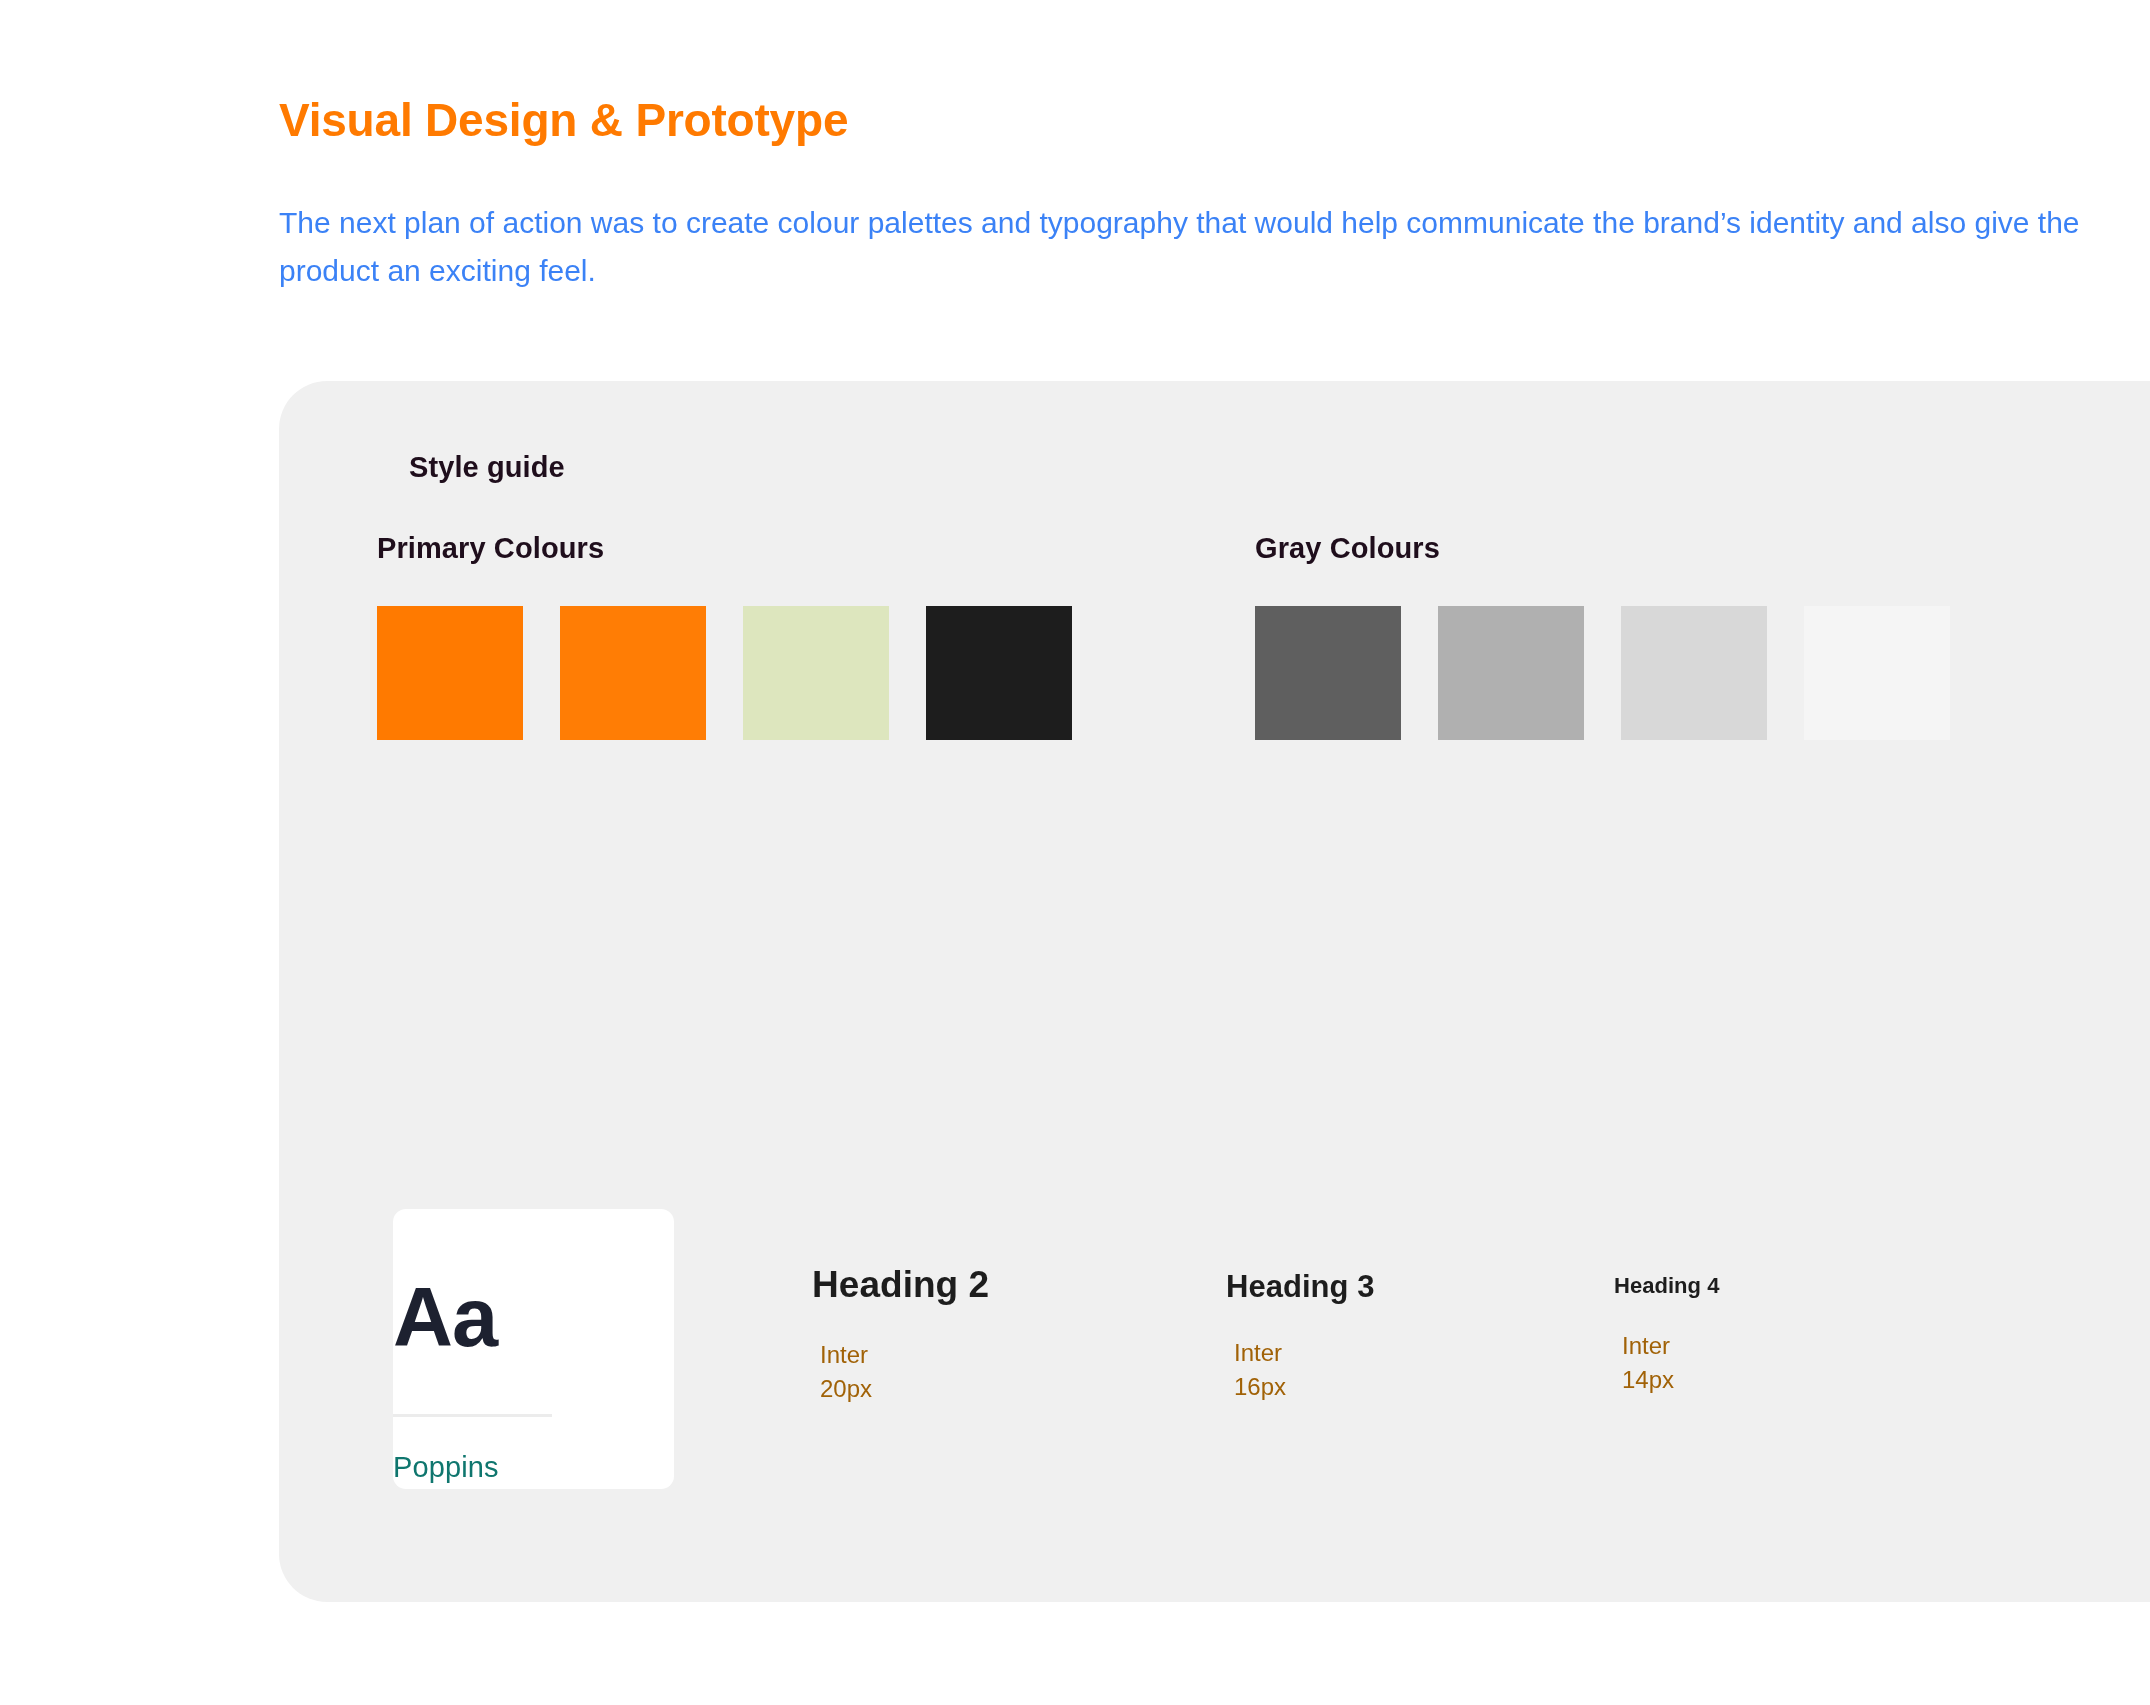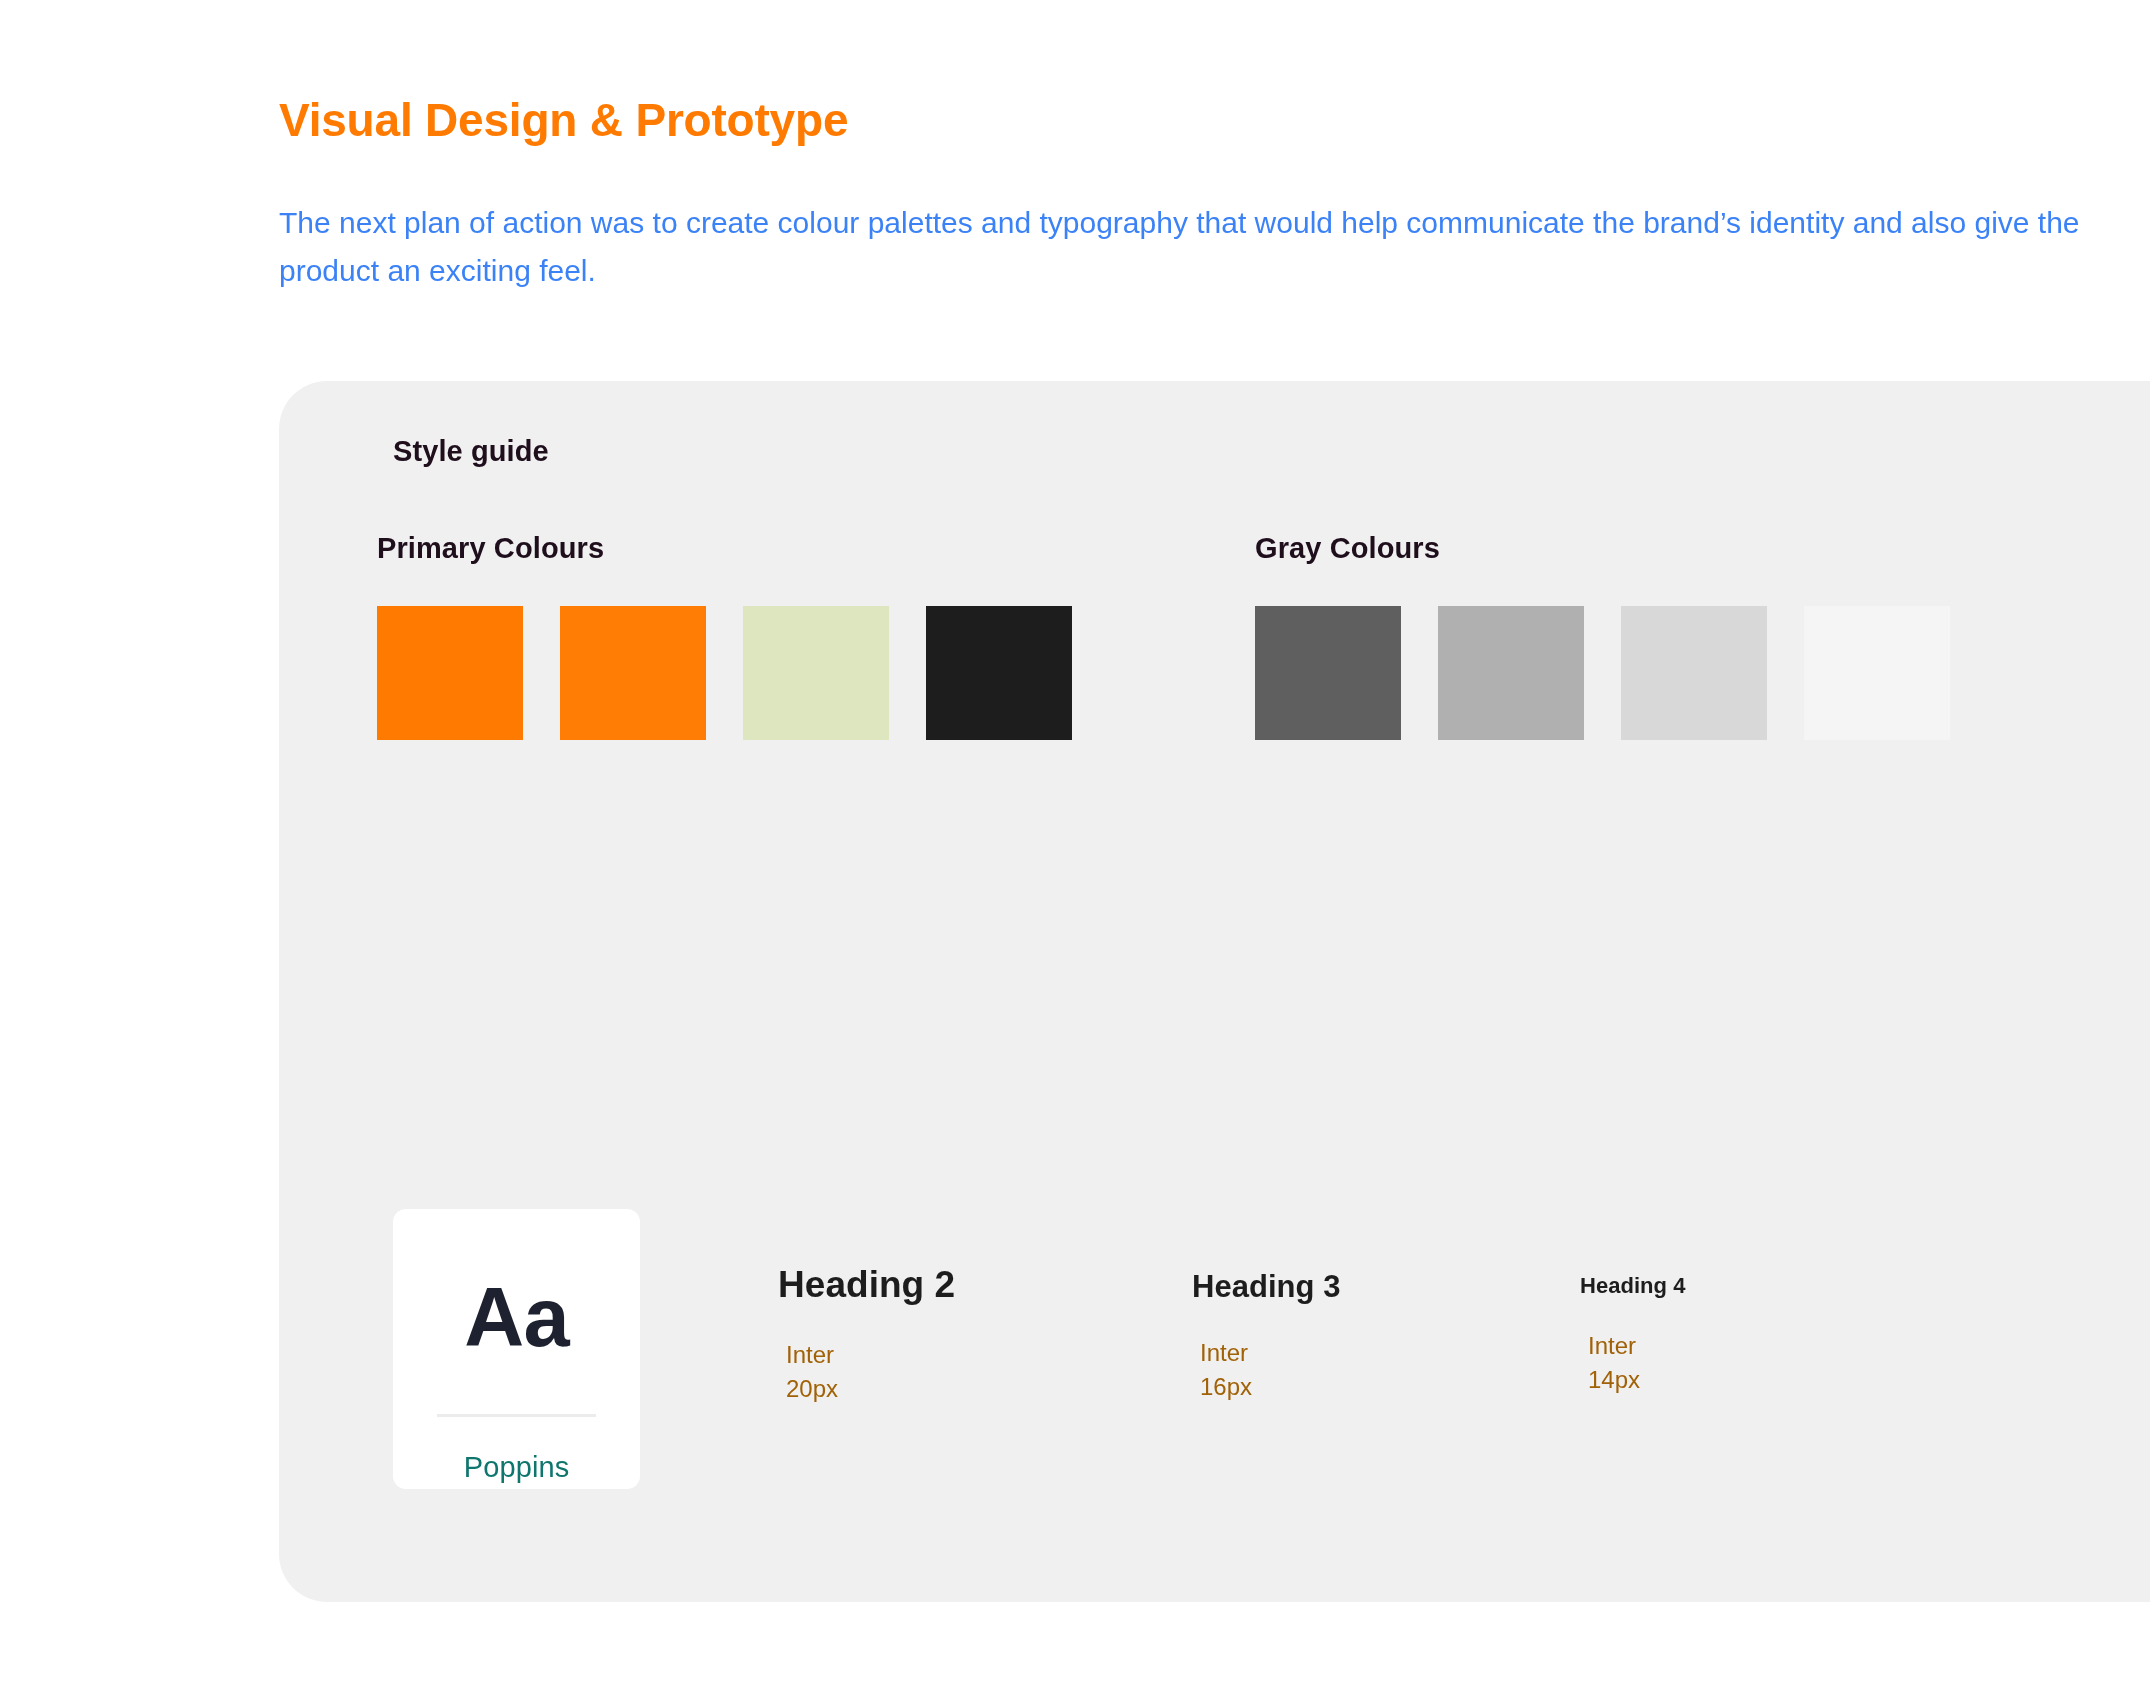--- a/index.html
+++ b/index.html
@@ -56,21 +56,21 @@
     height: 1221px;
     background: #F0F0F0;
     border-radius: 48px;
     box-sizing: border-box;
   }
 
   .panel-title {
     position: absolute;
     left: 114px;
     top: 54px;
-    margin: 0;
+    margin: 16px;
     font-size: 29px;
     font-weight: 700;
     color: #1F0E1C;
     letter-spacing: 0.1px;
   }
 
   .section-label {
     margin: 0;
     font-size: 29px;
     font-weight: 700;
@@ -113,27 +113,26 @@
   }
 
   
   .type-area {
     display: flex;
     align-items: flex-start;
     padding-top: 43px;
   }
 
   .font-card {
-    width: 247px;
+    width: 281px;
     height: 280px;
     background: #FFFFFF;
     border-radius: 13px;
     display: flex;
     flex-direction: column;
-    align-items: center;
     justify-content: flex-start;
     box-sizing: border-box;
     flex: 0 0 auto;
   }
   .font-card-aa {
     font-size: 83px;
     font-weight: 700;
     color: #1D2130;
     line-height: 1;
     padding-top: 67px;

